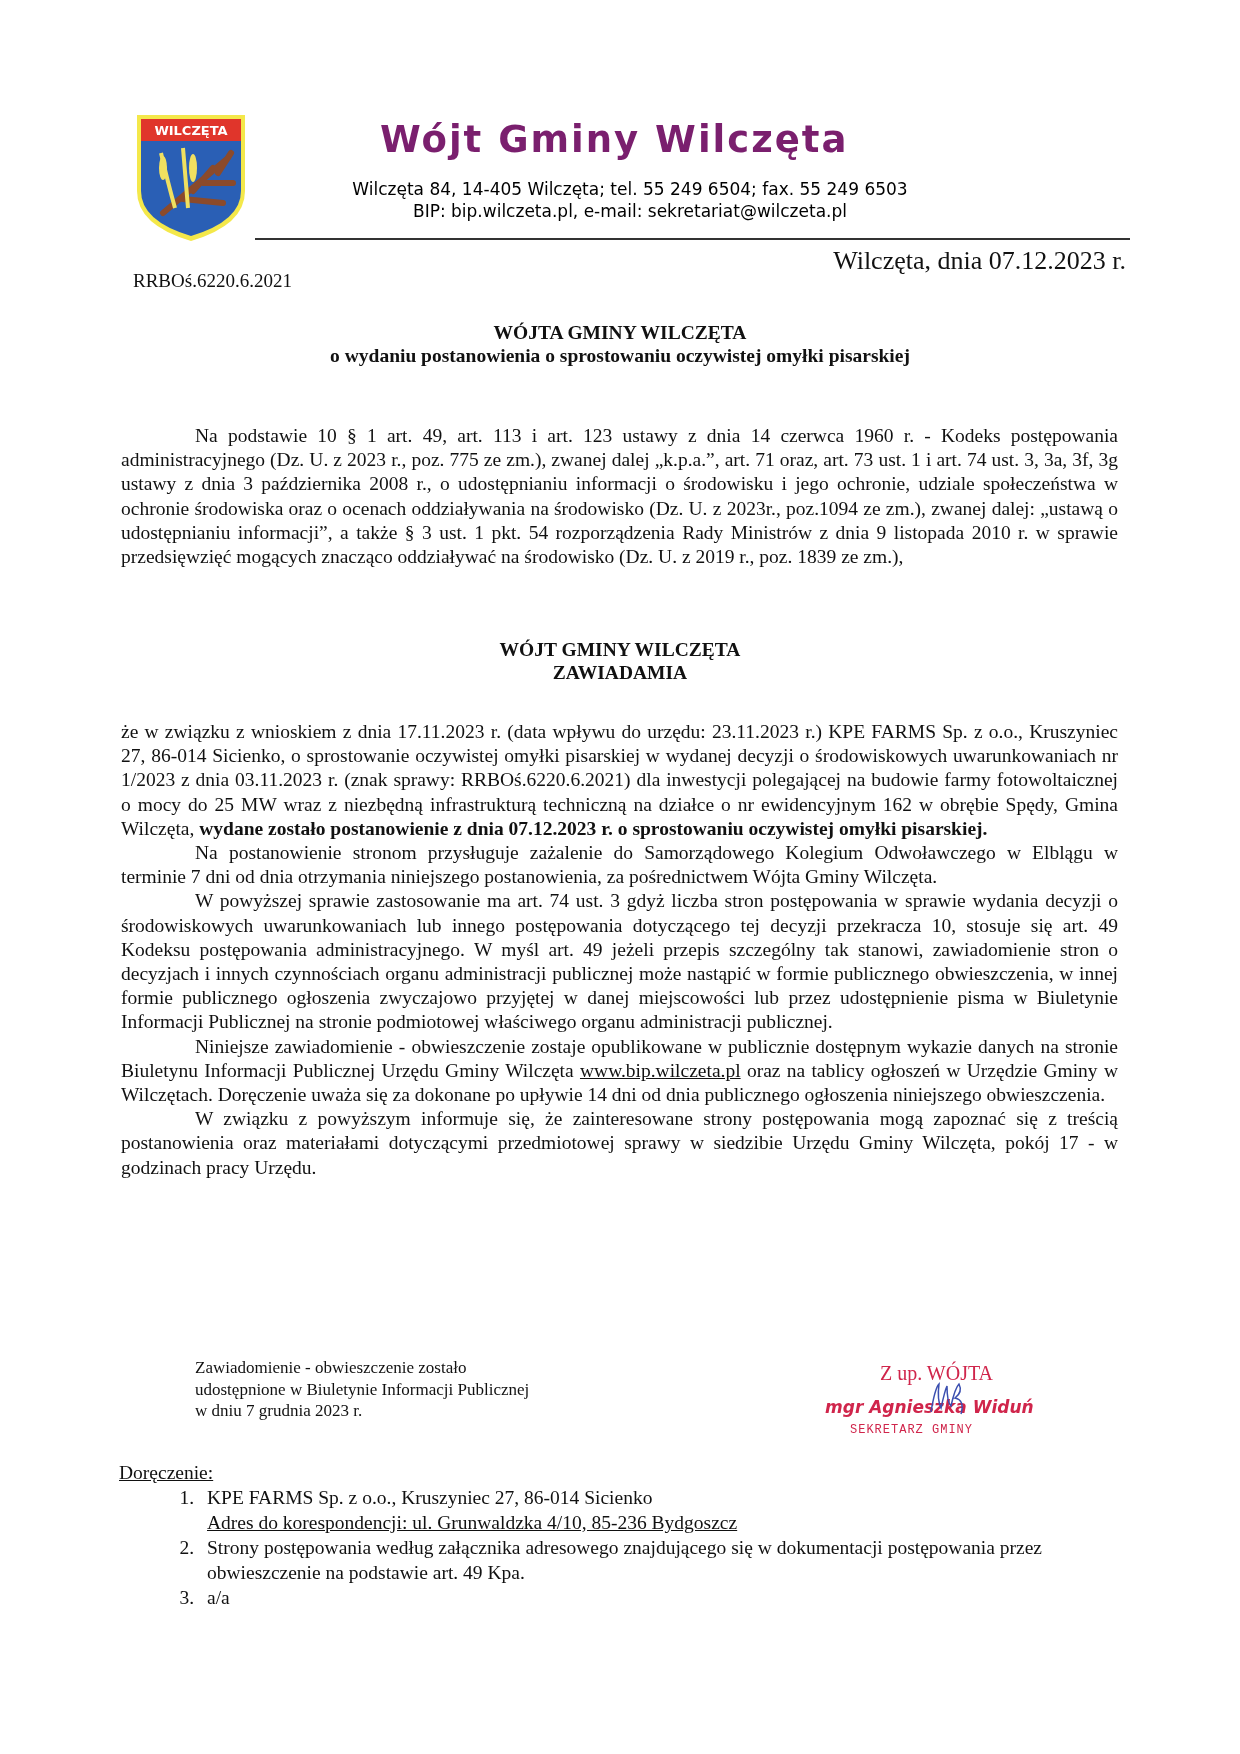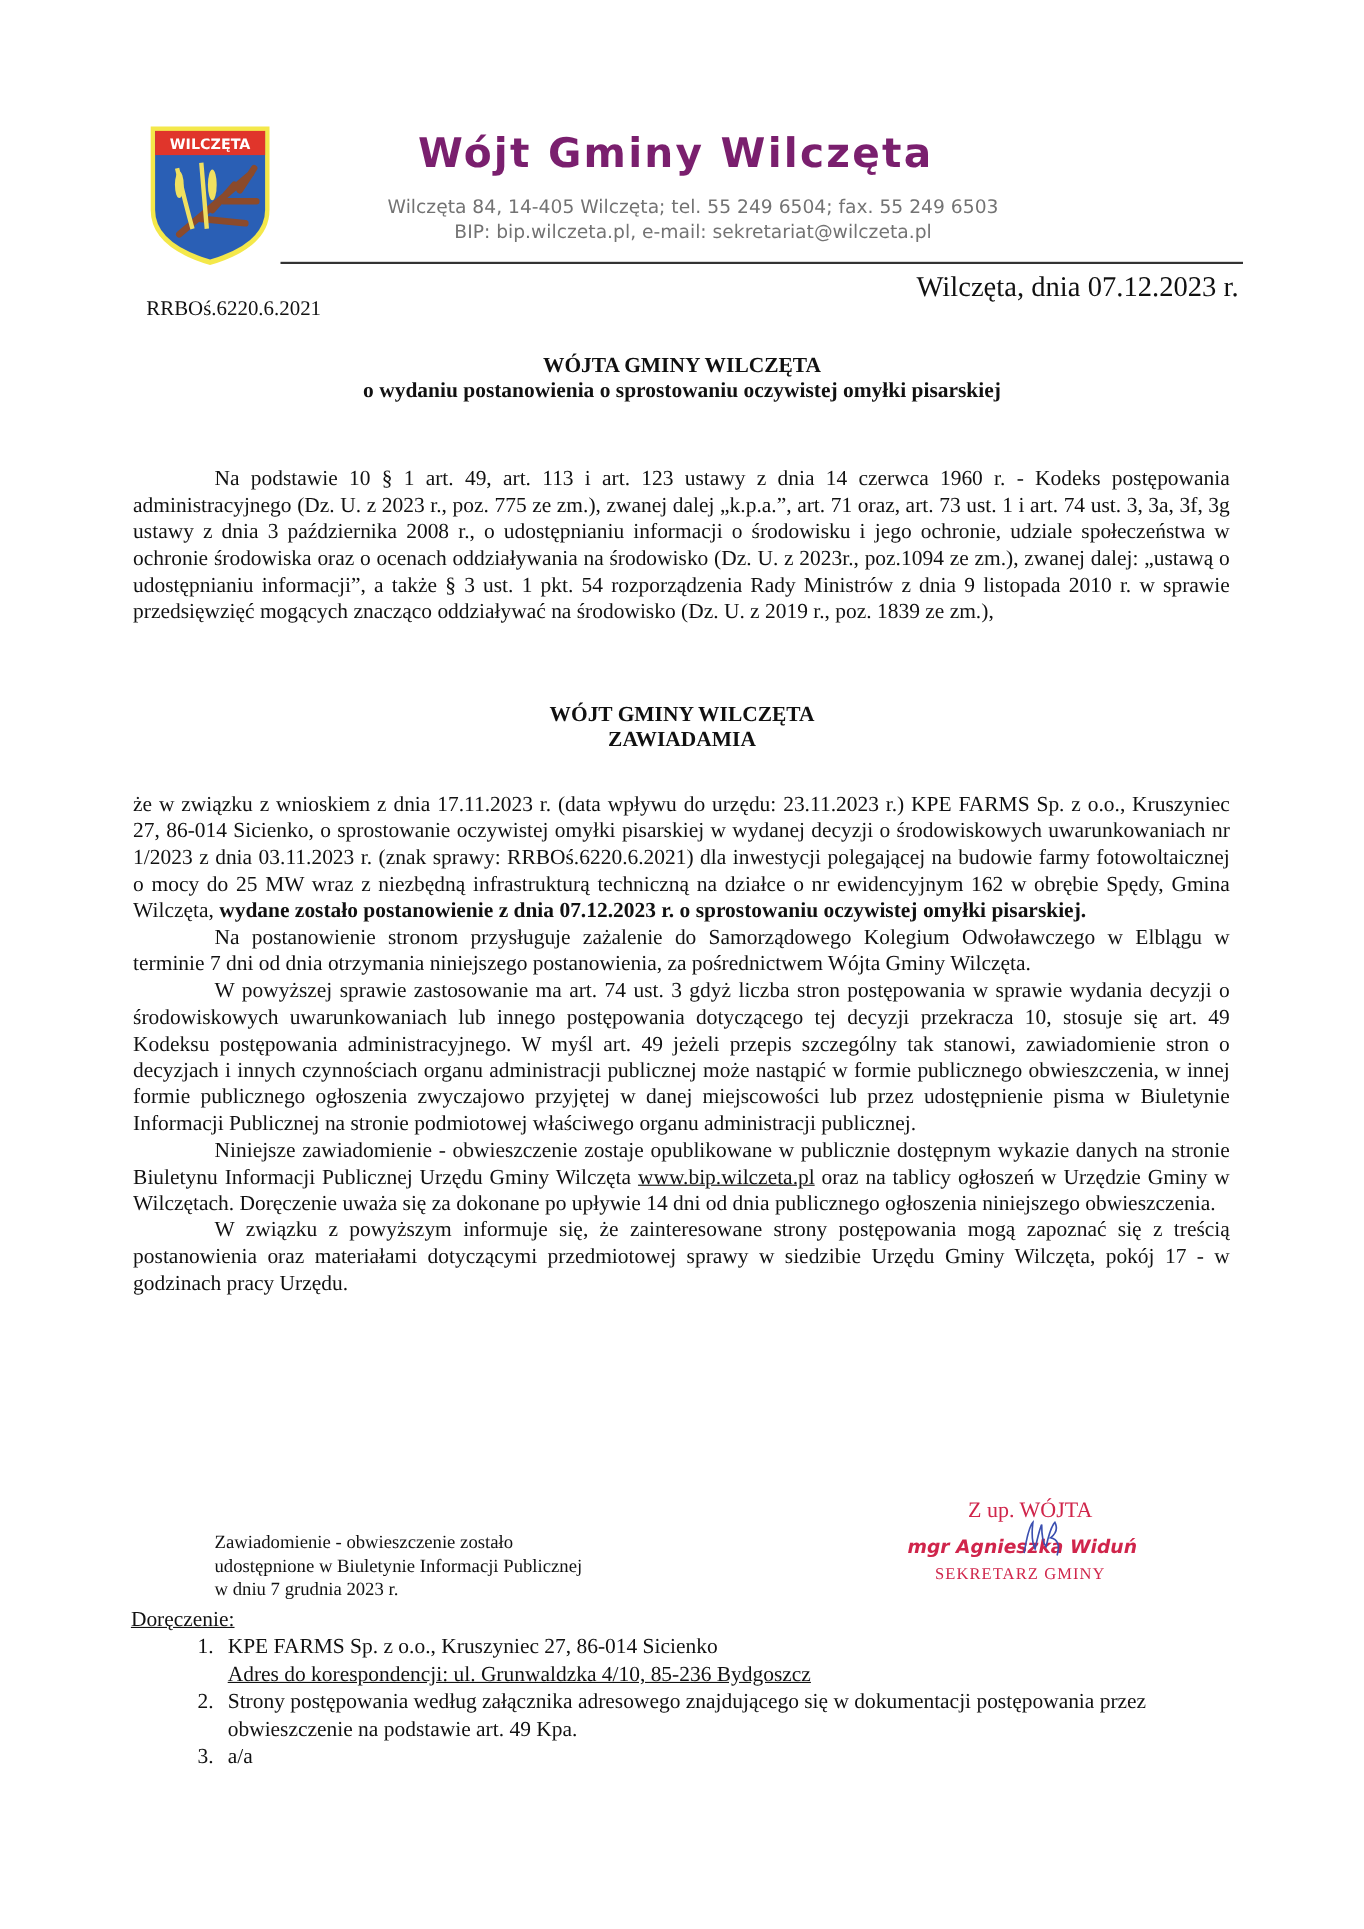--- a/index.html
+++ b/index.html
@@ -2,44 +2,44 @@
 <html><head>
 <meta charset="utf-8">
 <style>
   html, body { margin: 0; padding: 0; background: #fff; }
   body { width: 1240px; height: 1754px; position: relative; overflow: hidden; color: #111; }
   .serif { font-family: "Liberation Serif", "DejaVu Serif", serif; }
   .sans { font-family: "DejaVu Sans", "Liberation Sans", sans-serif; }
 
   .crest { position: absolute; left: 133px; top: 113px; width: 116px; height: 130px; }
   .title { position: absolute; left: 380px; top: 118px; font-size: 37px; font-weight: bold; color: #7a1f6e; letter-spacing: 2px; }
-  .addr { position: absolute; left: 300px; top: 178px; width: 660px; text-align: center; font-size: 17px; line-height: 22px; color: #737373; }
+  .addr { position: absolute; left: 300px; top: 178px; width: 660px; text-align: center; font-size: 17px; line-height: 22px; color: #000000; }
   .hline { position: absolute; left: 255px; top: 238px; width: 875px; height: 2px; background: #333; }
 
   .dateline { position: absolute; right: 114px; top: 246px; font-size: 26px; }
   .refno { position: absolute; left: 133px; top: 270px; font-size: 19px; text-align: center; }
 
   .heading { position: absolute; left: 120px; width: 1000px; text-align: center; font-weight: bold; font-size: 19.5px; line-height: 23px; }
   .h1 { top: 321px; }
   .h2 { top: 638px; }
 
   .body { position: absolute; left: 121px; width: 997px; font-size: 19.5px; line-height: 24.2px; text-align: justify; }
   .body p { margin: 0; }
   .indent { text-indent: 74px; }
   .p1 { top: 424px; }
   .p2 { top: 720px; }
   .ul { text-decoration: underline; }
   b { font-weight: bold; }
 
-  .note { position: absolute; left: 195px; top: 1357px; font-size: 17px; line-height: 21.5px; margin-top: 34px; }
+  .note { position: absolute; left: 195px; top: 1357px; font-size: 17px; line-height: 21.5px; }
 
   .stamp { position: absolute; left: 815px; top: 1350px; width: 260px; color: #d0254b; text-align: center; }
   .stamp .l1 { font-family: "Liberation Serif", serif; font-size: 20px; position: absolute; left: 65px; top: 12px; }
   .stamp .l2 { font-family: "DejaVu Sans", sans-serif; font-weight: bold; font-style: italic; font-size: 17px; position: absolute; left: 10px; top: 47px; white-space: nowrap; }
-  .stamp .l3 { font-family: Liberation Serif, serif; font-size: 15px; position: absolute; left: 35px; top: 73px; letter-spacing: 1px; white-space: nowrap; }
+  .stamp .l3 { font-family: Liberation Mono, monospace; font-size: 12px; position: absolute; left: 35px; top: 73px; letter-spacing: 1px; white-space: nowrap; }
   .signature { position: absolute; left: 925px; top: 1378px; width: 50px; height: 40px; }
 
   .recip { position: absolute; left: 119px; top: 1460px; width: 1000px; font-size: 19.5px; line-height: 25px; }
   .recip .hdr { text-decoration: underline; }
   .recip ol { margin: 0; padding-left: 80px; }
   .recip li { padding-left: 8px; }
 </style>
 </head>
 <body class="serif">
 

